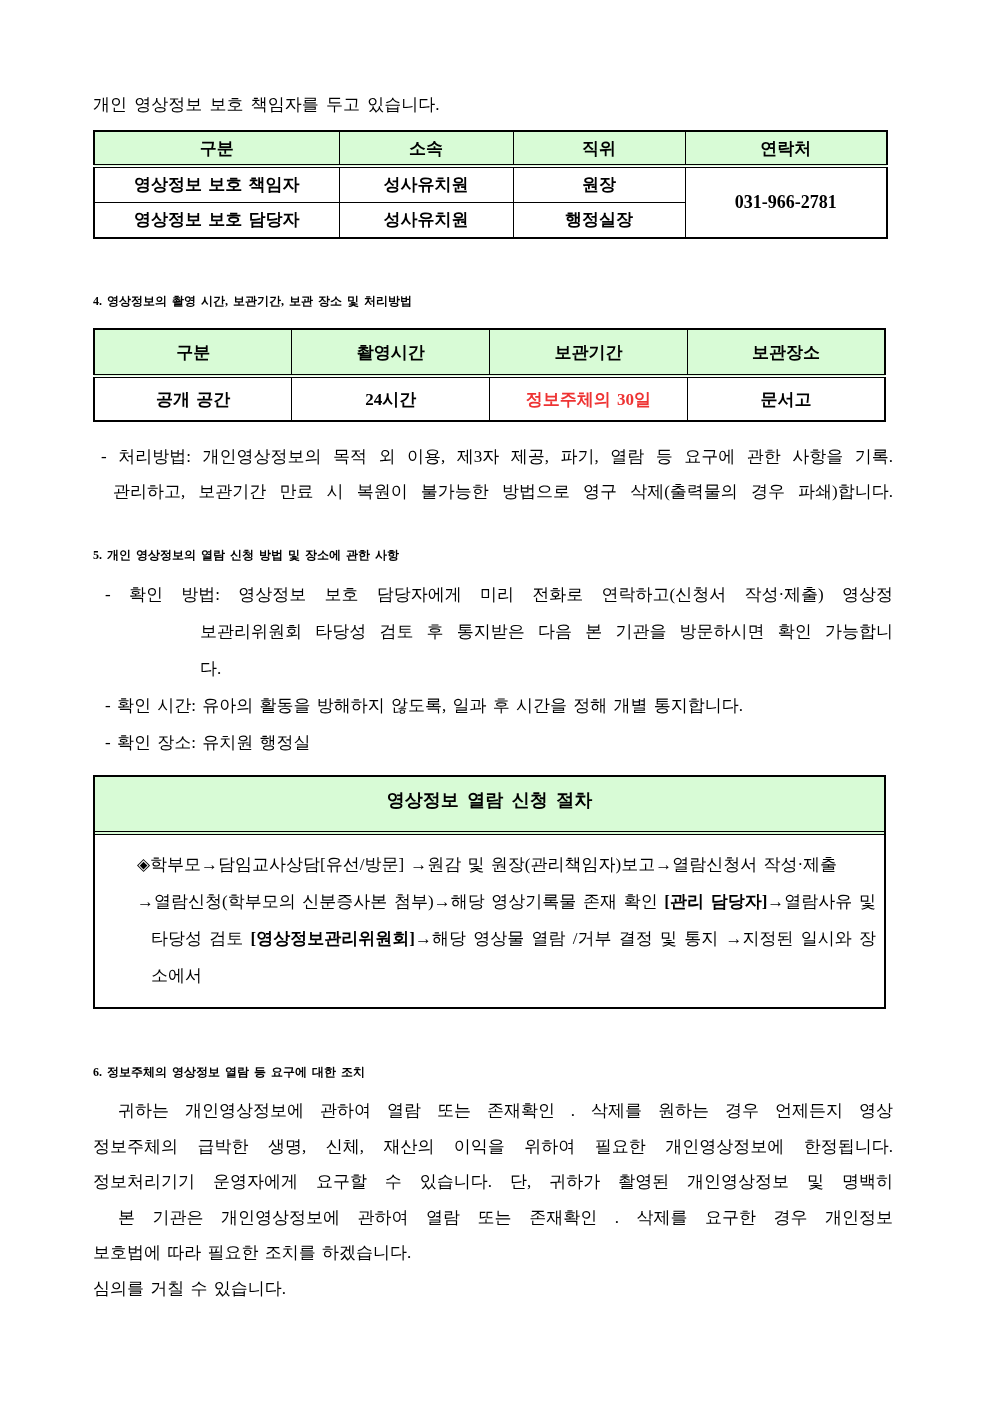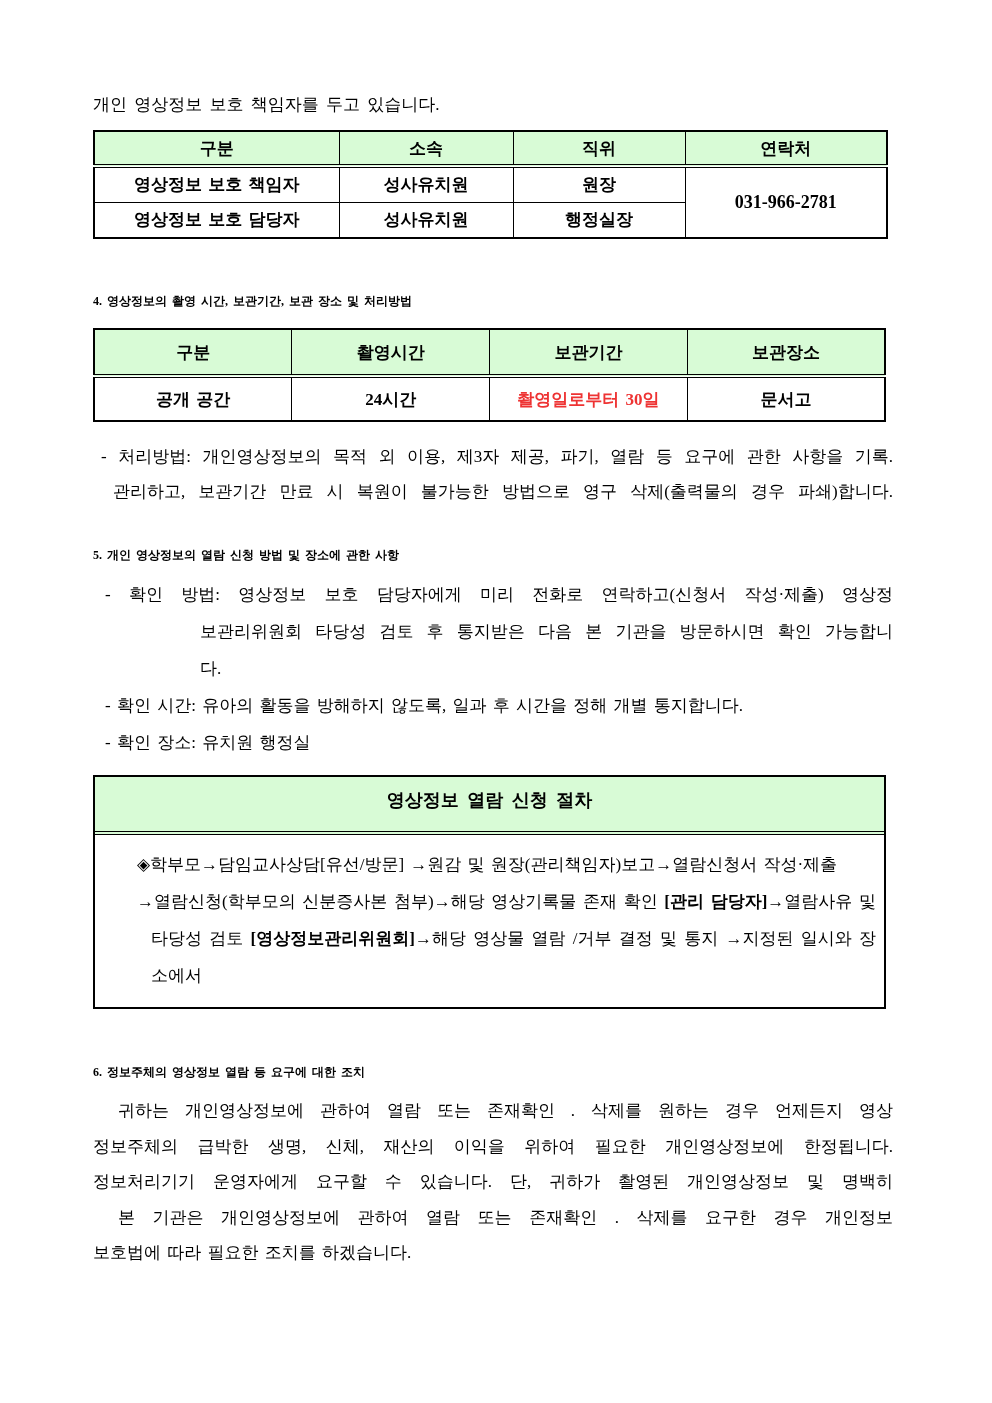--- a/index.html
+++ b/index.html
@@ -108,21 +108,21 @@
         <th>구분</th>
         <th>촬영시간</th>
         <th>보관기간</th>
         <th>보관장소</th>
       </tr>
     </thead>
     <tbody>
       <tr>
         <td>공개 공간</td>
         <td>24시간</td>
-        <td class="red">촬영일로부터 30일</td>
+        <td class="red">정보주체의 30일</td>
         <td>문서고</td>
       </tr>
     </tbody>
   </table>
 
   <div class="note">
     <div class="tline just l1">- 처리방법: 개인영상정보의 목적 외 이용, 제3자 제공, 파기, 열람 등 요구에 관한 사항을 기록.</div>
     <div class="tline just l2">관리하고, 보관기간 만료 시 복원이 불가능한 방법으로 영구 삭제(출력물의 경우 파쇄)합니다.</div>
   </div>
 
@@ -146,15 +146,16 @@
   </div>
 
   <div class="heading sec6-h">6. 정보주체의 영상정보 열람 등 요구에 대한 조치</div>
 
   <div class="sec6-body">
     <div class="tline just indent">귀하는 개인영상정보에 관하여 열람 또는 존재확인 . 삭제를 원하는 경우 언제든지 영상</div>
     <div class="tline just">정보주체의 급박한 생명, 신체, 재산의 이익을 위하여 필요한 개인영상정보에 한정됩니다.</div>
     <div class="tline just">정보처리기기 운영자에게 요구할 수 있습니다. 단, 귀하가 촬영된 개인영상정보 및 명백히</div>
     <div class="tline just indent">본 기관은 개인영상정보에 관하여 열람 또는 존재확인 . 삭제를 요구한 경우 개인정보</div>
     <div class="tline">보호법에 따라 필요한 조치를 하겠습니다.</div>
+    <div class="tline">심의를 거칠 수 있습니다.</div>
   </div>
 
 </div>
 
 </body></html>

